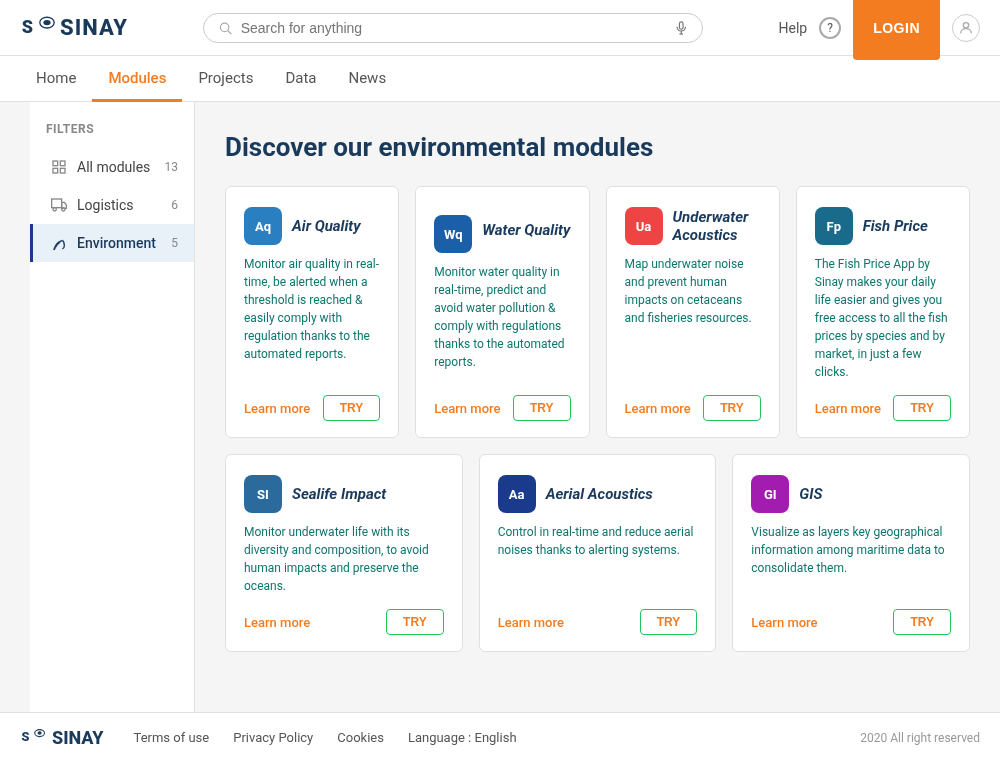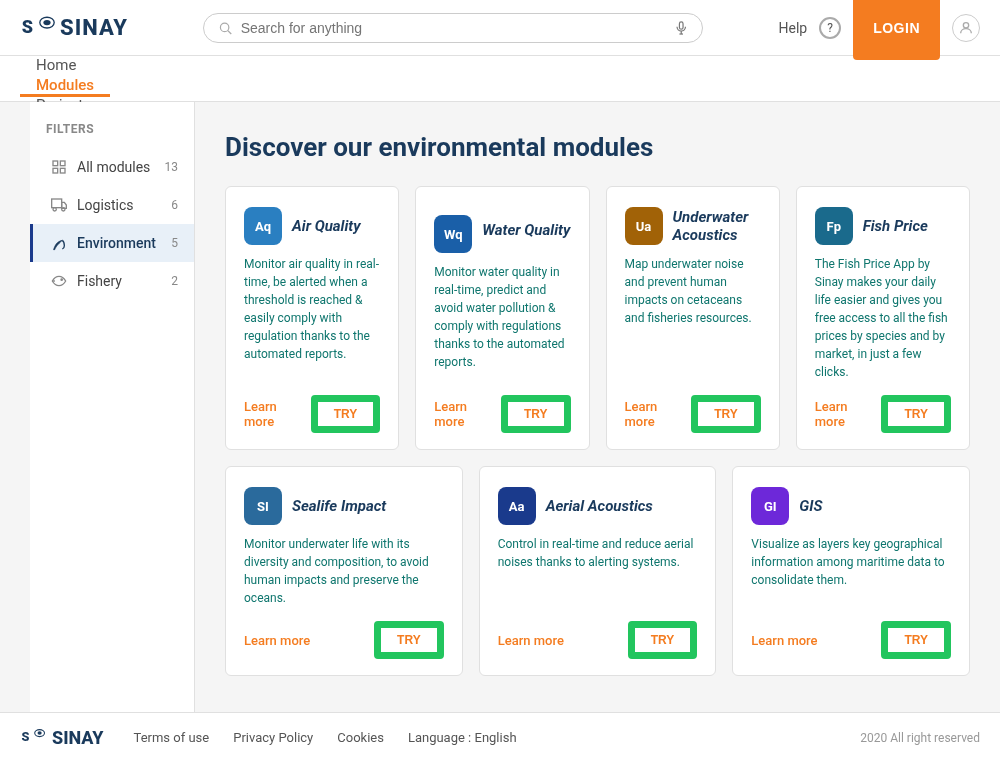--- a/index.html
+++ b/index.html
@@ -92,24 +92,23 @@
       color: #999;
       cursor: pointer;
       font-size: 16px;
     }
 
     
     .nav {
       background: #fff;
       border-bottom: 1px solid #e0e0e0;
       display: flex;
-      align-items: flex-start;
+      align-items: flex-end;
       padding: 0 20px;
       height: 46px;
-      flex-direction: column;
     }
     .nav-item {
       padding: 0 16px;
       height: 100%;
       display: flex;
       align-items: center;
       font-size: 15px;
       color: #555;
       cursor: pointer;
       border-bottom: 3px solid transparent;
@@ -244,21 +243,21 @@
       margin-top: 4px;
     }
     .learn-more-link {
       color: #f47c20;
       font-size: 13px;
       font-weight: 500;
       cursor: pointer;
       text-decoration: none;
     }
     .try-btn {
-      border: 7px solid #22c55e;
+      border: 1px solid #22c55e;
       color: #f47c20;
       background: #fff;
       border-radius: 4px;
       padding: 5px 16px;
       font-size: 12px;
       font-weight: 600;
       cursor: pointer;
       margin-left: auto;
     }
 
@@ -393,31 +392,20 @@
       <span class="sidebar-item-icon">
         <svg width="16" height="16" viewBox="0 0 24 24" fill="#1a3a5c" stroke="#1a3a5c" stroke-width="1">
           <path d="M17 8C8 10 5.9 16.17 3.82 22L5.71 22C7.03 18.13 9.8 14.5 17 8z"></path>
           <path d="M17 8L17 8C17 8 20 10 20 16C20 18 19 20 17 21" fill="none" stroke="#1a3a5c" stroke-width="2"></path>
         </svg>
       </span>
       <span class="sidebar-item-label">Environment</span>
       <span class="sidebar-badge">5</span>
     </div>
 
-    <div class="sidebar-item">
-      <span class="sidebar-item-icon">
-        <svg width="16" height="16" viewBox="0 0 24 24" fill="none" stroke="#888" stroke-width="2">
-          <path d="M2 12s4-7 10-7 10 7 10 7-4 7-10 7S2 12 2 12z"></path>
-          <circle cx="16" cy="10" r="1" fill="#888"></circle>
-          <path d="M2 12h4"></path>
-        </svg>
-      </span>
-      <span class="sidebar-item-label">Fishery</span>
-      <span class="sidebar-badge">2</span>
-    </div>
   </aside>
 
   <main class="main">
     <h1 class="page-title">Discover our environmental modules</h1>
 
     <div class="modules-grid">
 
       <div class="module-card">
         <div class="module-card-header">
           <div class="module-badge" style="background:#2a7fc1;">Aq</div>
@@ -437,21 +425,21 @@
         </div>
         <div class="module-desc">Monitor water quality in real-time, predict and avoid water pollution &amp; comply with regulations thanks to the automated reports.</div>
         <div class="module-actions">
           <a class="learn-more-link">Learn more</a>
           <button class="try-btn">TRY</button>
         </div>
       </div>
 
       <div class="module-card">
         <div class="module-card-header">
-          <div class="module-badge" style="background:#a16207;">Ua</div>
+          <div class="module-badge" style="background:#ef4444;">Ua</div>
           <div class="module-name">Underwater Acoustics</div>
         </div>
         <div class="module-desc">Map underwater noise and prevent human impacts on cetaceans and fisheries resources.</div>
         <div class="module-actions">
           <a class="learn-more-link">Learn more</a>
           <button class="try-btn">TRY</button>
         </div>
       </div>
 
       <div class="module-card">
@@ -489,21 +477,21 @@
         </div>
         <div class="module-desc">Control in real-time and reduce aerial noises thanks to alerting systems.</div>
         <div class="module-actions">
           <a class="learn-more-link">Learn more</a>
           <button class="try-btn">TRY</button>
         </div>
       </div>
 
       <div class="module-card">
         <div class="module-card-header">
-          <div class="module-badge" style="background:#6d28d9;">GI</div>
+          <div class="module-badge" style="background:#a21caf;">GI</div>
           <div class="module-name">GIS</div>
         </div>
         <div class="module-desc">Visualize as layers key geographical information among maritime data to consolidate them.</div>
         <div class="module-actions">
           <a class="learn-more-link">Learn more</a>
           <button class="try-btn">TRY</button>
         </div>
       </div>
 
     </div>

